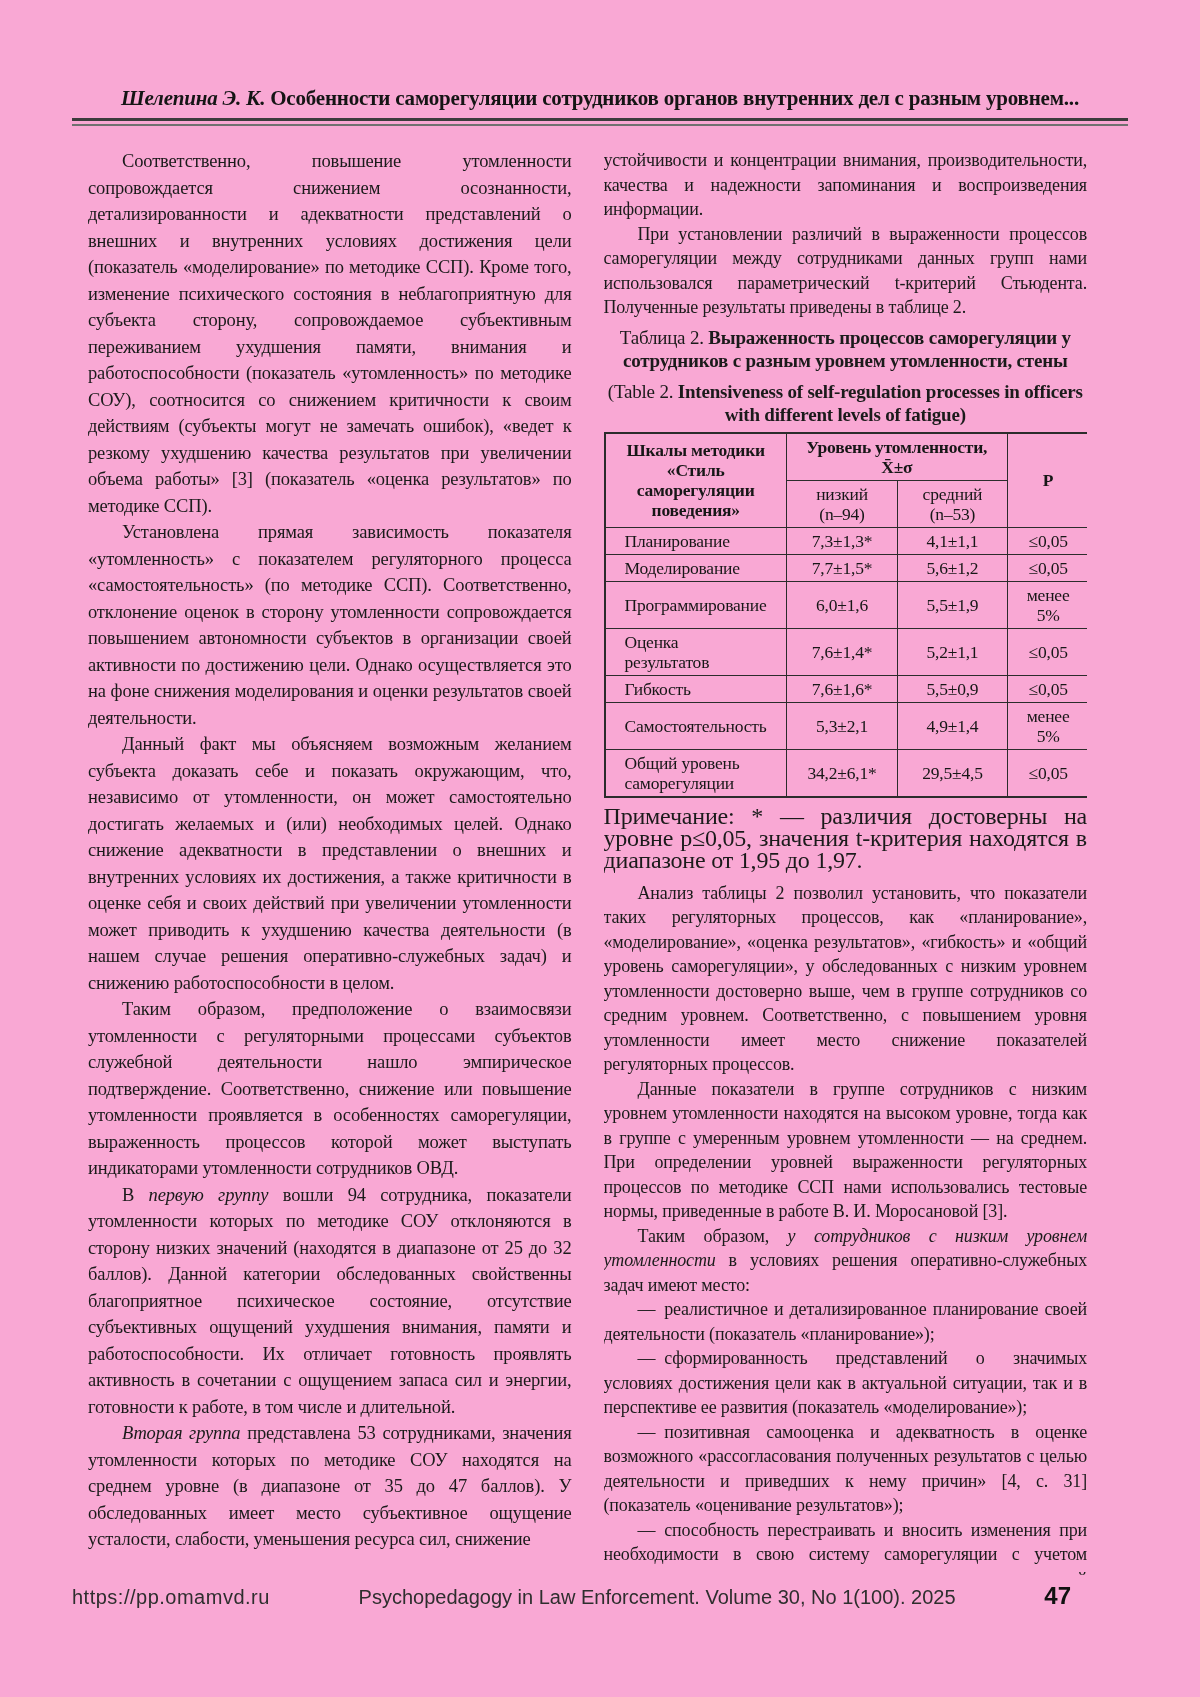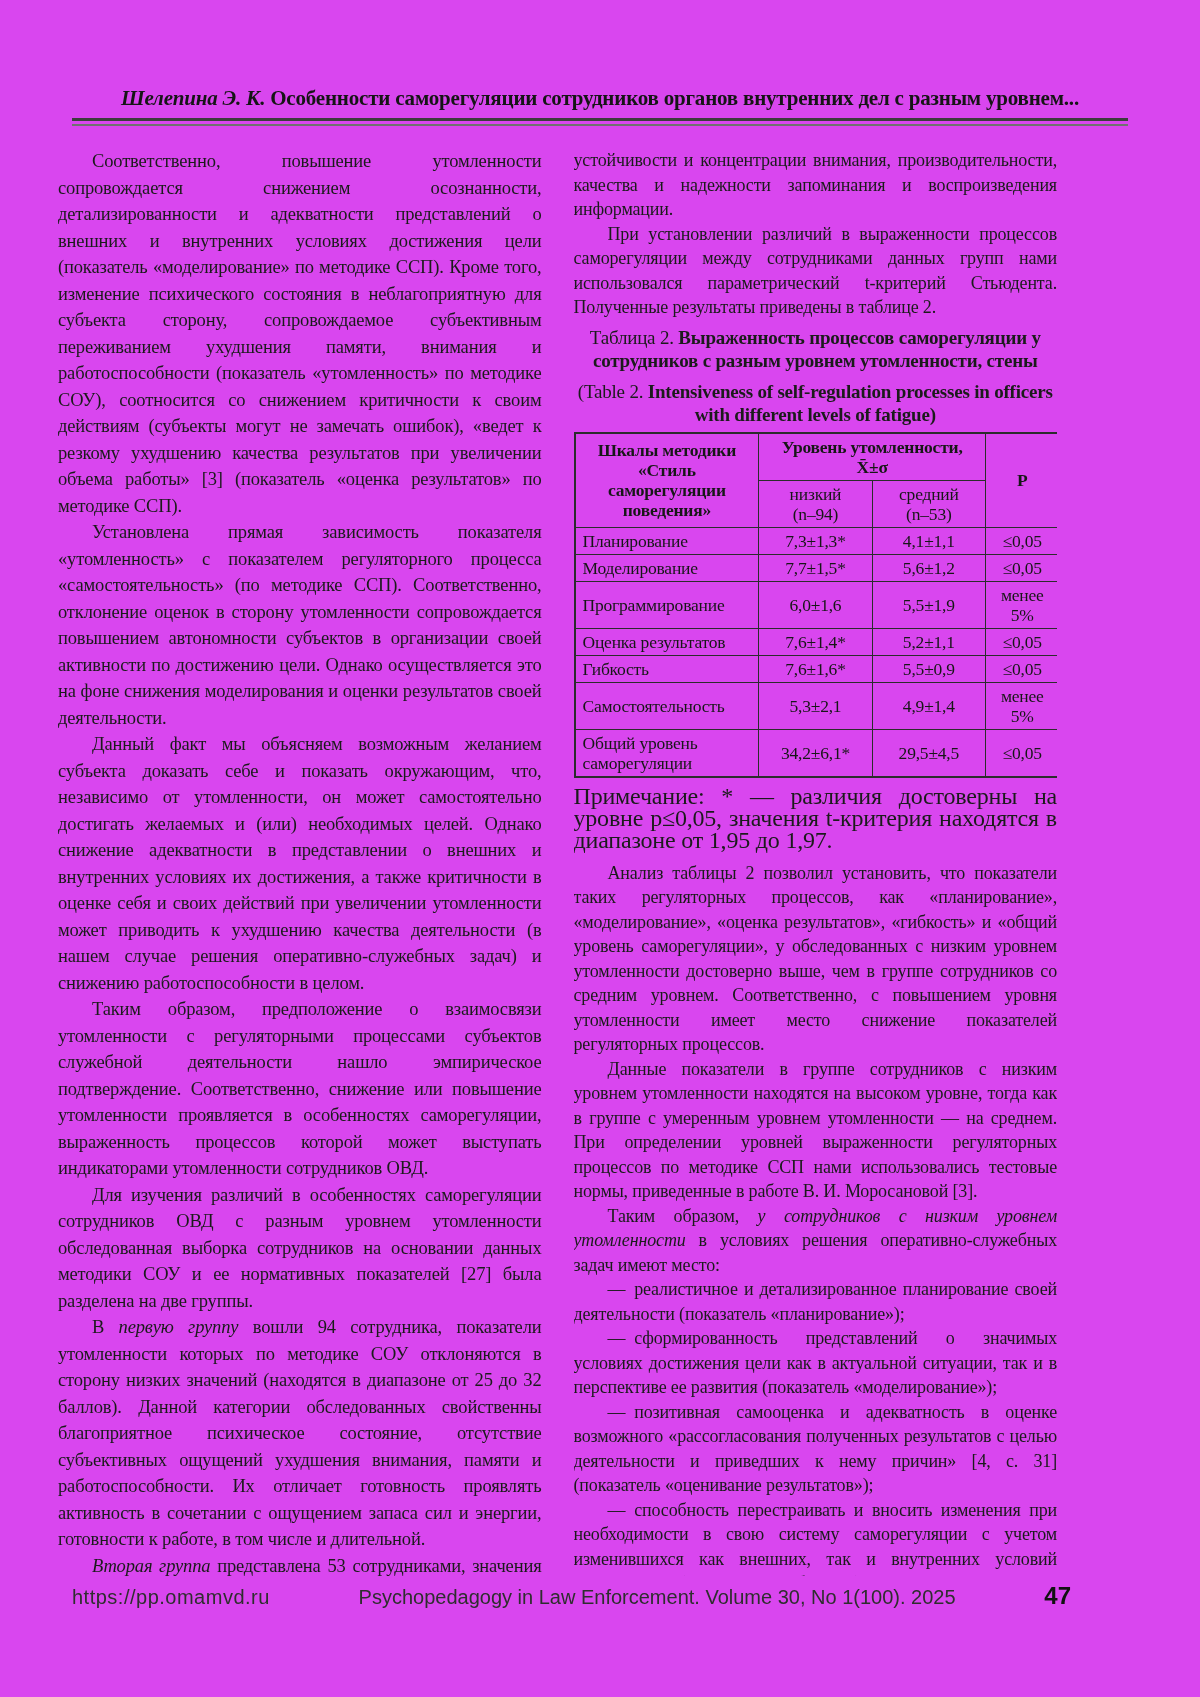--- a/index.html
+++ b/index.html
@@ -1,52 +1,52 @@
 <!DOCTYPE html>
 <html lang="ru"><head>
 <meta charset="utf-8">
 <style>
   html,body{margin:0;padding:0;background:#e9e9e9;}
   .page{
-    position:relative;width:1200px;height:1697px;background:#d946ef;
+    position:relative;width:1200px;height:1697px;background:#f9a8d4;
     margin:0 auto;font-family:"Liberation Serif","DejaVu Serif",serif;color:#1b1b1b;
     overflow:hidden;
   }
   
   .running-head{
     position:absolute;left:72px;top:86px;width:1056px;
     text-align:center;font-size:21px;letter-spacing:-0.2px;color:#151515;
     white-space:nowrap;
   }
   .running-head .author{font-style:italic;font-weight:bold;}
   .running-head .title{font-weight:bold;}
   .head-rule{
     position:absolute;left:72px;top:118px;width:1056px;height:3px;
     border-top:3px solid #3c3c3c;border-bottom:2px solid #707070;
   }
   
-  .columns{position:absolute;left:58px;top:148px;width:999px;display:flex;gap:32px;}
+  .columns{position:absolute;left:88px;top:148px;width:999px;display:flex;gap:32px;}
   .col{width:487px;height:1428px;overflow:hidden;}
   .para{
     margin:0;text-align:justify;font-size:18.5px;line-height:26.5px;
     letter-spacing:-0.15px;
   }
   .col-right .para{font-size:18px;line-height:24.5px;}
   .indent{text-indent:34px;}
   .it{font-style:italic;}
   
   .table-block{margin:6px 0 8px 0;}
   .caption{margin:6px 0 2px 0;text-align:center;font-size:19px;line-height:23px;letter-spacing:-0.2px;}
   .caption .cap-bold{font-weight:bold;}
   .caption-en{margin-top:8px;}
   table.results{
     border-collapse:collapse;width:487px;margin-top:6px;
     font-size:17.5px;line-height:20px;letter-spacing:-0.2px;color:#171717;
   }
-  table.results th,table.results td{border:1.5px solid #2c2c2c;padding:3px 7px;}
+  table.results th,table.results td{border:1.5px solid #2c2c2c;padding:3px 19px;}
   table.results{border:2px solid #2c2c2c;}
   th.h-main{font-weight:bold;text-align:center;vertical-align:middle;}
   th.h-sub{font-weight:normal;text-align:center;vertical-align:middle;margin-top:40px;}
   .pre{white-space:pre-line;}
   td.c-scale{text-align:left;padding-left:6px;}
   td.c-num,td.c-p{text-align:center;}
   .col-scales{width:182px;}
   .col-low{width:112px;}
   .col-mid{width:112px;}
   .col-p{width:73px;}
@@ -74,21 +74,20 @@
   </div>
   <div class="head-rule"></div>
 
   <div class="columns">
 
     <div class="col col-left">
       <p class="para indent"><span>Соответственно, повышение утомленности сопровождается снижением осознанности, детализированности и адекватности представлений о внешних и внутренних условиях достижения цели (показатель «моделирование» по методике ССП). Кроме того, изменение психического состояния в неблагоприятную для субъекта сторону, сопровождаемое субъективным переживанием ухудшения памяти, внимания и работоспособности (показатель «утомленность» по методике СОУ), соотносится со снижением критичности к своим действиям (субъекты могут не замечать ошибок), «ведет к резкому ухудшению качества результатов при увеличении объема работы» [3] (показатель «оценка результатов» по методике ССП).</span></p>
       <p class="para indent"><span>Установлена прямая зависимость показателя «утомленность» с показателем регуляторного процесса «самостоятельность» (по методике ССП). Соответственно, отклонение оценок в сторону утомленности сопровождается повышением автономности субъектов в организации своей активности по достижению цели. Однако осуществляется это на фоне снижения моделирования и оценки результатов своей деятельности.</span></p>
       <p class="para indent"><span>Данный факт мы объясняем возможным желанием субъекта доказать себе и показать окружающим, что, независимо от утомленности, он может самостоятельно достигать желаемых и (или) необходимых целей. Однако снижение адекватности в представлении о внешних и внутренних условиях их достижения, а также критичности в оценке себя и своих действий при увеличении утомленности может приводить к ухудшению качества деятельности (в нашем случае решения оперативно-служебных задач) и снижению работоспособности в целом.</span></p>
       <p class="para indent"><span>Таким образом, предположение о взаимосвязи утомленности с регуляторными процессами субъектов служебной деятельности нашло эмпирическое подтверждение. Соответственно, снижение или повышение утомленности проявляется в особенностях саморегуляции, выраженность процессов которой может выступать индикаторами утомленности сотрудников ОВД.</span></p>
-      <p class="para indent"><span>Для изучения различий в особенностях саморегуляции сотрудников ОВД с разным уровнем утомленности обследованная выборка сотрудников на основании данных методики СОУ и ее нормативных показателей [27] была разделена на две группы.</span></p>
       <p class="para indent"><span>В </span><span class="it">первую группу</span><span> вошли 94 сотрудника, показатели утомленности которых по методике СОУ отклоняются в сторону низких значений (находятся в диапазоне от 25 до 32 баллов). Данной категории обследованных свойственны благоприятное психическое состояние, отсутствие субъективных ощущений ухудшения внимания, памяти и работоспособности. Их отличает готовность проявлять активность в сочетании с ощущением запаса сил и энергии, готовности к работе, в том числе и длительной.</span></p>
       <p class="para indent"><span class="it">Вторая группа</span><span> представлена 53 сотрудниками, значения утомленности которых по методике СОУ находятся на среднем уровне (в диапазоне от 35 до 47 баллов). У обследованных имеет место субъективное ощущение усталости, слабости, уменьшения ресурса сил, снижение</span></p>
     </div>
 
     <div class="col col-right">
       <p class="para"><span>устойчивости и концентрации внимания, производительности, качества и надежности запоминания и воспроизведения информации.</span></p>
       <p class="para indent"><span>При установлении различий в выраженности процессов саморегуляции между сотрудниками данных групп нами использовался параметрический t-критерий Стьюдента. Полученные результаты приведены в таблице 2.</span></p>
 
       <div class="table-block">
         <p class="caption caption-ru"><span>Таблица 2. </span><span class="cap-bold">Выраженность процессов саморегуляции у сотрудников с разным уровнем утомленности, стены</span></p>

